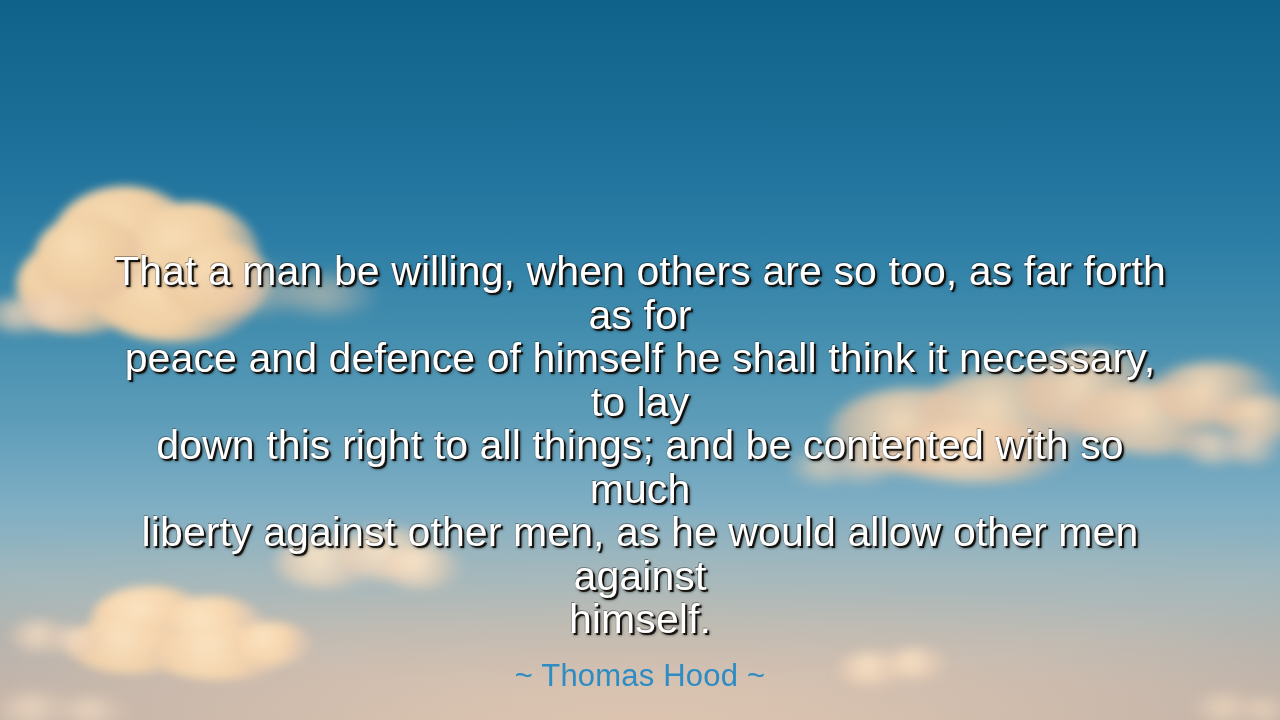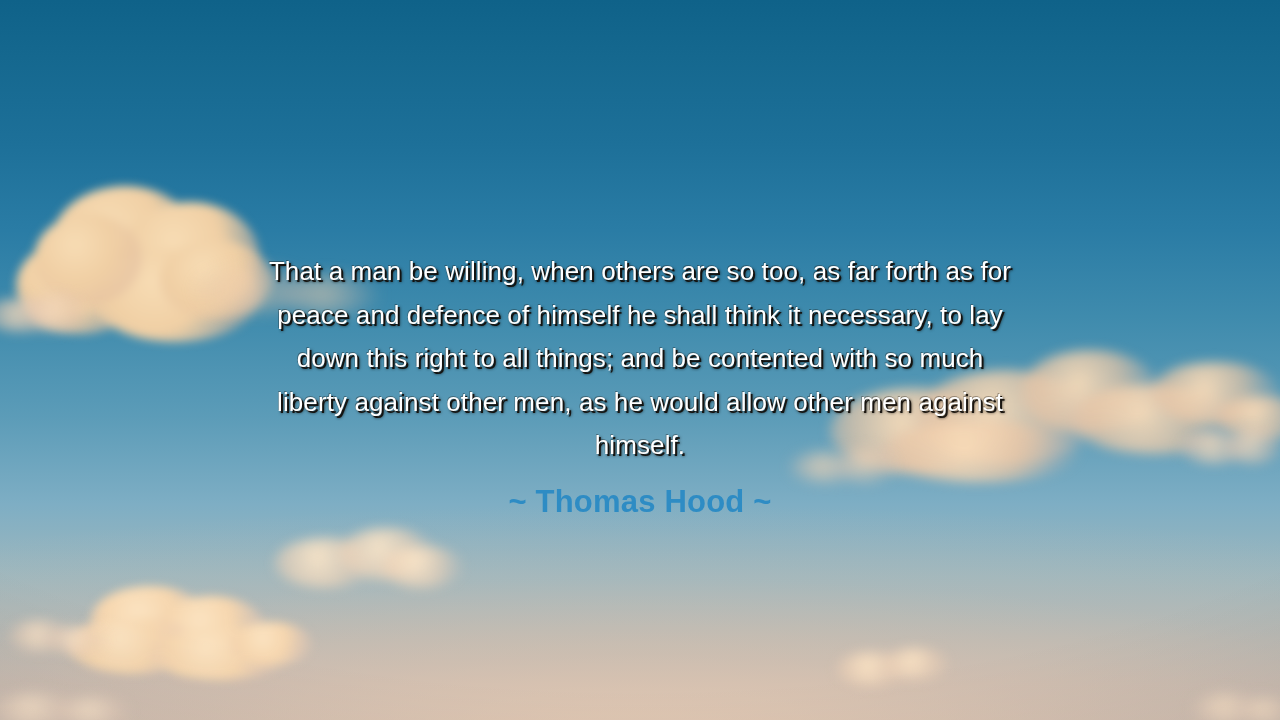--- a/index.html
+++ b/index.html
@@ -169,39 +169,39 @@
     padding-top: 250px;
     box-sizing: border-box;
   }
 
   #quote-text {
     width: 1060px;
     margin: 0;
     text-align: center;
     color: #ffffff;
     font-family: "Liberation Sans", sans-serif;
-    font-size: 26px;
+    font-size: 41px;
     font-weight: 400;
     line-height: 43.5px;
     letter-spacing: 0.1px;
     text-shadow:
        2px 2px 0 rgba(18,14,10,0.92),
        2px 2px 3px rgba(10,8,6,0.75),
       -0.6px -0.6px 0 rgba(30,24,18,0.35);
     white-space: pre-line;
   }
 
   #quote-author {
     margin: 0;
     padding-top: 14px;
     text-align: left;
     color: #2e8cc4;
     font-family: "Liberation Sans", sans-serif;
     font-size: 31px;
-    font-weight: 700;
+    font-weight: 400;
     line-height: 40px;
     letter-spacing: 0.2px;
   }
 </style>
 </head>
 <body>
 
 <div id="stage">
 
   <div class="sky"></div>

